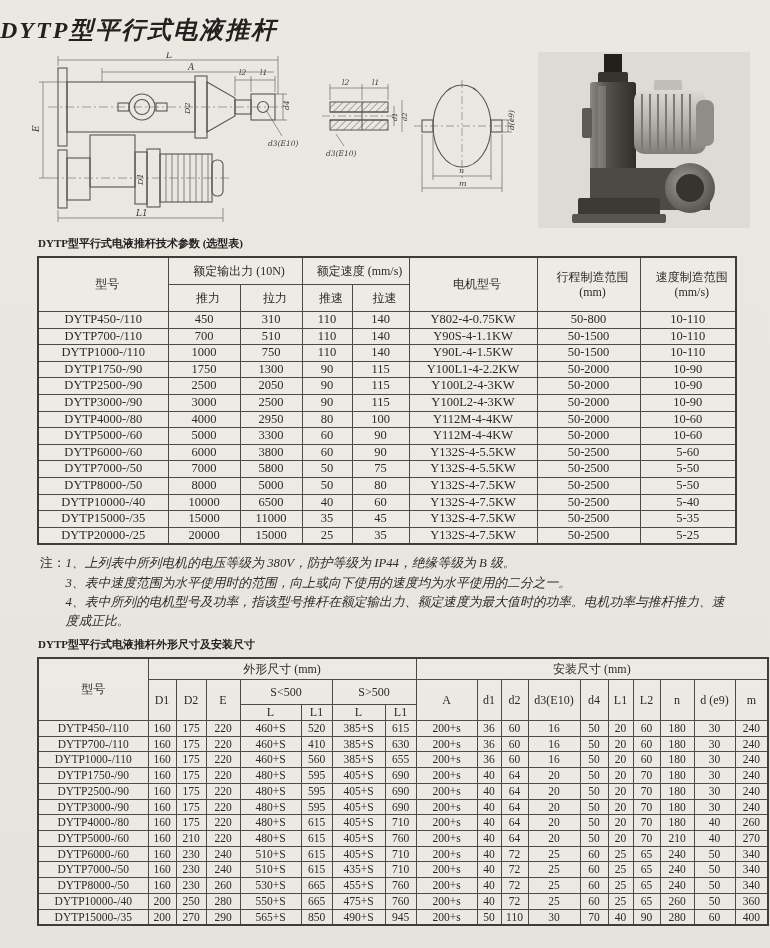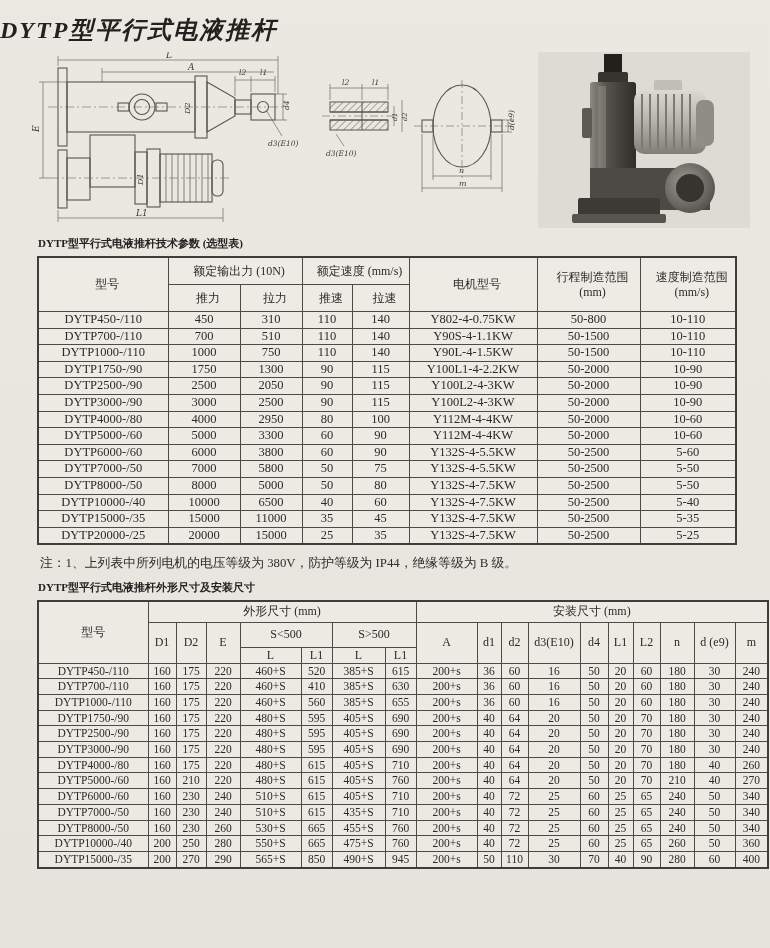--- a/index.html
+++ b/index.html
@@ -37,21 +37,21 @@
   #table2 td{font-size:11.5px;height:14.7px;line-height:14.7px;}
   #table2 tr.hrow1 th{height:20px;text-align:center;}
   #table2 tr.hrow2 th{height:24px;}
   #table2 tr.hrow3 th{height:15px;}
   .two-line{line-height:1.25;white-space:normal;margin-left:13px;}
   .notes{
     display:flex;margin:9px 0 0 40px;font-size:12.8px;line-height:1.5;
     max-width:700px;color:#2d2c2a;
   }
   .notes-label{flex:0 0 auto;}
-  .note-list{flex:1 1 auto;}
+  .note-list{flex:1 1 auto;font-style:italic;}
   .note-line{max-width:665px;}
   text{font-family:"DejaVu Serif","Liberation Serif",serif;}
 </style>
 </head>
 <body>
 
 <div class="page-title">DYTP型平行式电液推杆</div>
 
 <div class="figure-row">
 
@@ -410,20 +410,22 @@
         <td>50-2500</td>
         <td>5-25</td>
       </tr>
     </tbody>
 </table>
 
 <div class="notes">
   <span class="notes-label">注：</span>
   <div class="note-list">
       <div class="note-line">1、上列表中所列电机的电压等级为 380V，防护等级为 IP44，绝缘等级为 B 级。</div>
+      <div class="note-line">3、表中速度范围为水平使用时的范围，向上或向下使用的速度均为水平使用的二分之一。</div>
+      <div class="note-line">4、表中所列的电机型号及功率，指该型号推杆在额定输出力、额定速度为最大值时的功率。电机功率与推杆推力、速度成正比。</div>
     </div>
 </div>
 
 <div class="section-title">DYTP型平行式电液推杆外形尺寸及安装尺寸</div>
 
 <table id="table2">
   <colgroup>
     <col style="width:110px">
       <col style="width:28px">
       <col style="width:30px">

